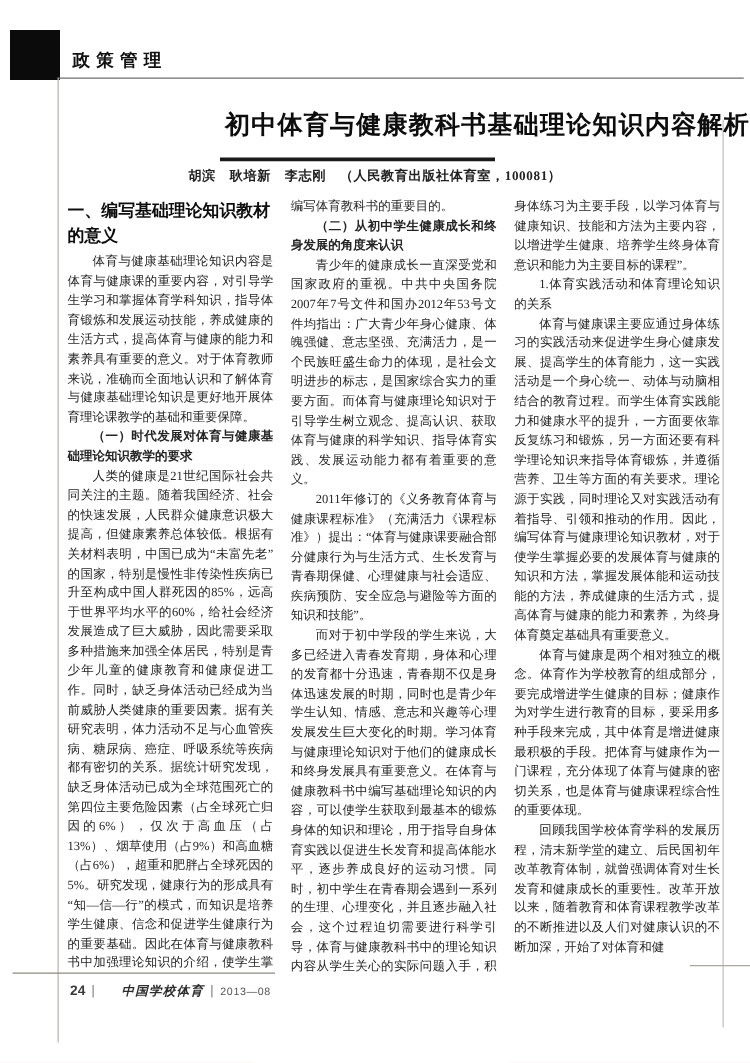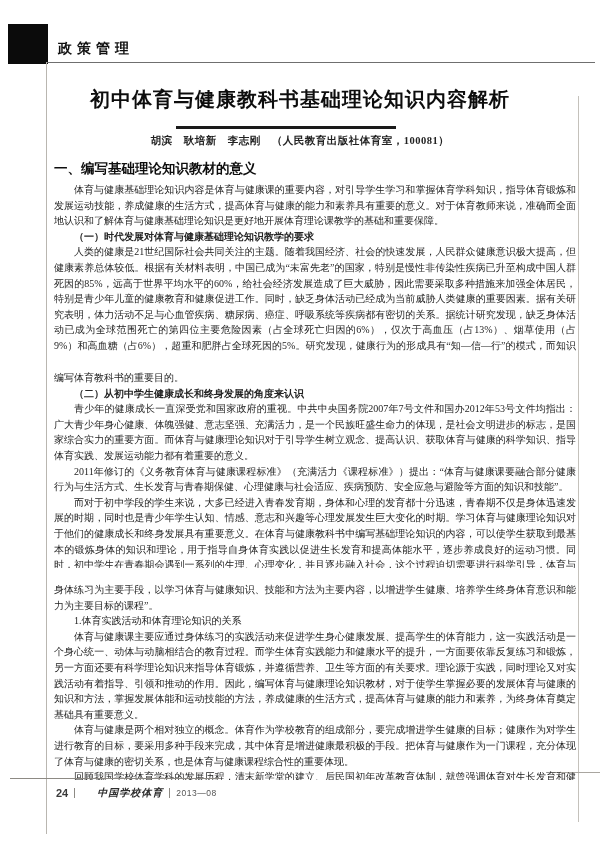--- a/index.html
+++ b/index.html
@@ -14,34 +14,34 @@
     position:absolute;left:58px;top:40px;font-family:"Liberation Sans",sans-serif;
     font-weight:bold;font-size:14px;letter-spacing:5px;color:#111;
   }
   .header-rule{position:absolute;left:47px;top:62px;width:548px;height:1px;background:#6f6f6f;}
   .left-rule{position:absolute;left:46px;top:62px;width:1px;height:772px;background:#b9b6b0;}
   .right-rule{position:absolute;left:578px;top:96px;width:1px;height:726px;background:#c4c1bb;}
   .bottom-right-rule{position:absolute;left:552px;top:772px;width:48px;height:1px;background:#a9a6a0;}
 
   
   .title{
-    position:absolute;left:0;top:86px;width:600px;text-align:center;
+    position:absolute;left:0;top:86px;width:600px;text-align:right;
     font-family:"Liberation Sans",sans-serif;font-weight:900;font-size:20px;
     letter-spacing:1px;color:#0d0d0d;
   }
   .title-rule{position:absolute;left:176px;top:126px;width:220px;height:3px;background:#1a1a1a;}
   .authors{
     position:absolute;left:0;top:134px;width:600px;text-align:center;
     font-size:10.5px;font-weight:bold;color:#222;letter-spacing:.5px;
   }
 
   
   .columns{
     position:absolute;left:54px;top:158px;width:522px;height:622px;
-    display:flex;gap:14px;flex-direction:column;
+    display:flex;gap:14px;
   }
   .col{flex:1;overflow:hidden;text-align:justify;font-size:10px;line-height:15.6px;color:#242424;}
   .col p{margin:0;}
   .col .h2{
     font-family:"Liberation Sans",sans-serif;font-weight:900;font-size:13.5px;
     line-height:20px;margin:1px 0 3px;color:#0d0d0d;text-align:left;
   }
   .col .p{text-indent:2em;}
   .col .sub{text-indent:2em;font-weight:bold;}
   .col .num{text-indent:2em;}

